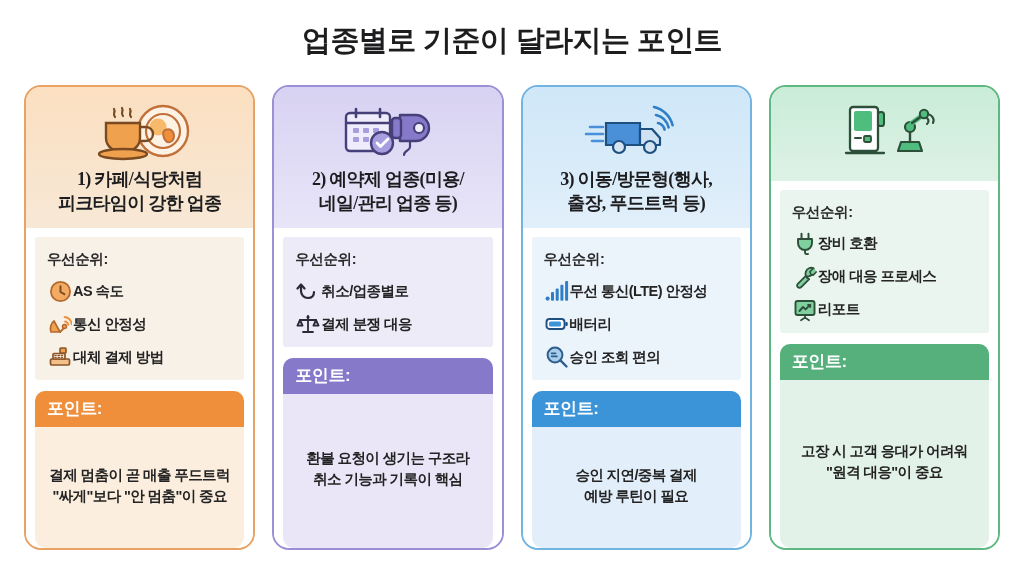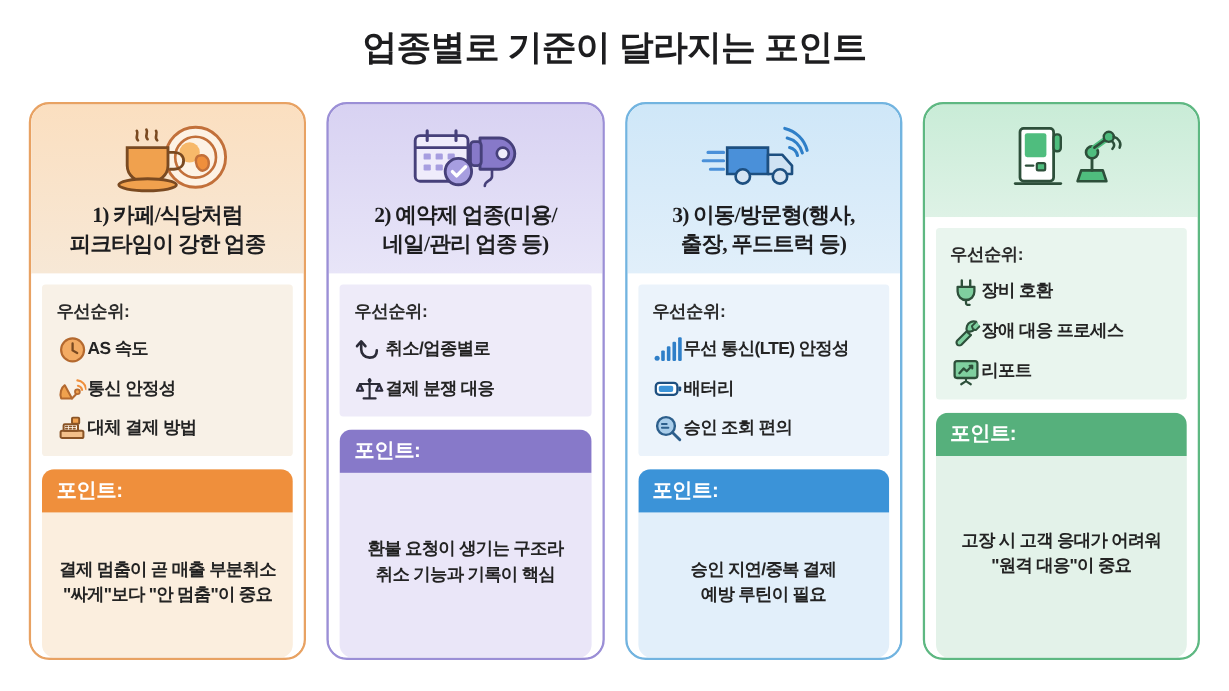--- a/index.html
+++ b/index.html
@@ -275,21 +275,21 @@
                   <path d="M6.8 10.4h1.4M10 10.4h1.4M13.2 10.4h1.4M6.8 12.3h1.4M10 12.3h1.4M13.2 12.3h1.4" stroke="#8a5426" stroke-width="1.3" stroke-linecap="round"></path>
                 </svg>
               </span>
               <span class="prio-text">대체 결제 방법</span>
             </li>
           </ul>
         </div>
 
         <div class="point-block">
           <div class="point-bar">포인트:</div>
-          <div class="point-text">결제 멈춤이 곧 매출 부분취소
+          <div class="point-text">결제 멈춤이 곧 매출 푸드트럭
 "싸게"보다 "안 멈춤"이 중요</div>
         </div>
       </div>
     </section>
 
     <section class="card c2">
       <div class="card-head">
         <div class="card-icon">
           <svg width="112" height="58" viewBox="0 0 112 58" fill="none">
             <rect x="14" y="10" width="44" height="38" rx="4" fill="#efecfb" stroke="#46407a" stroke-width="2.4"></rect>

